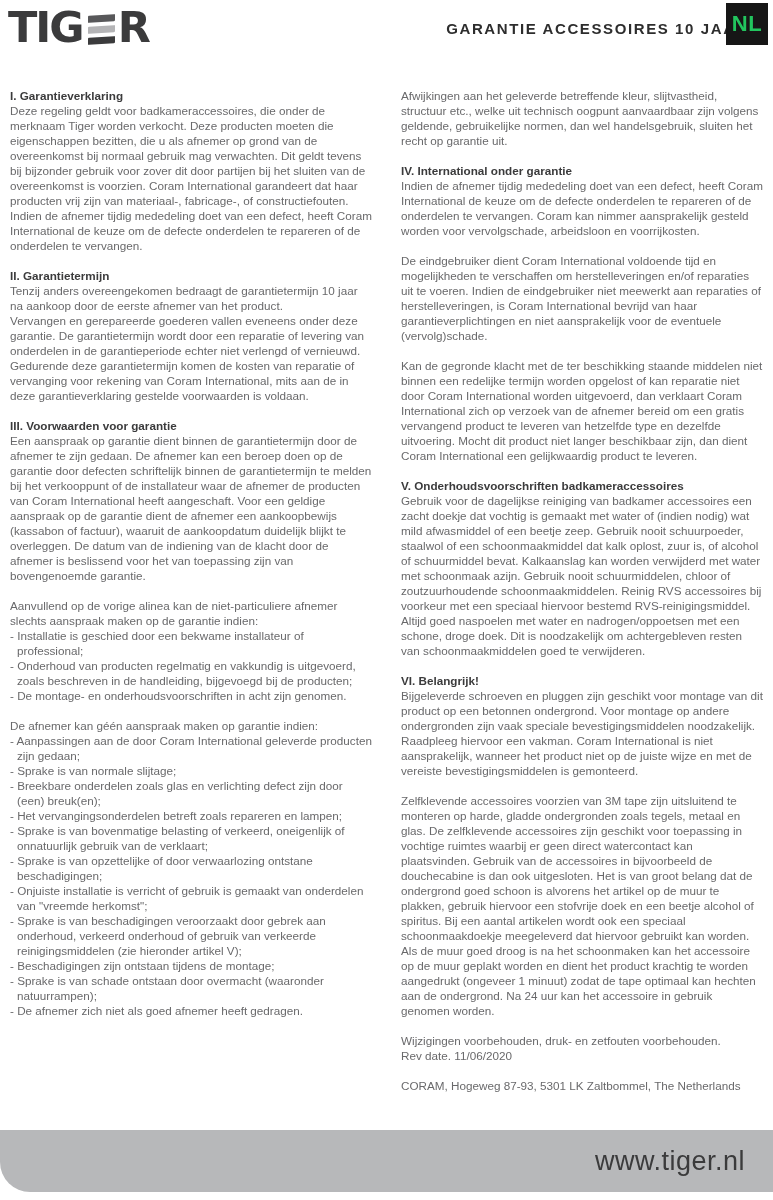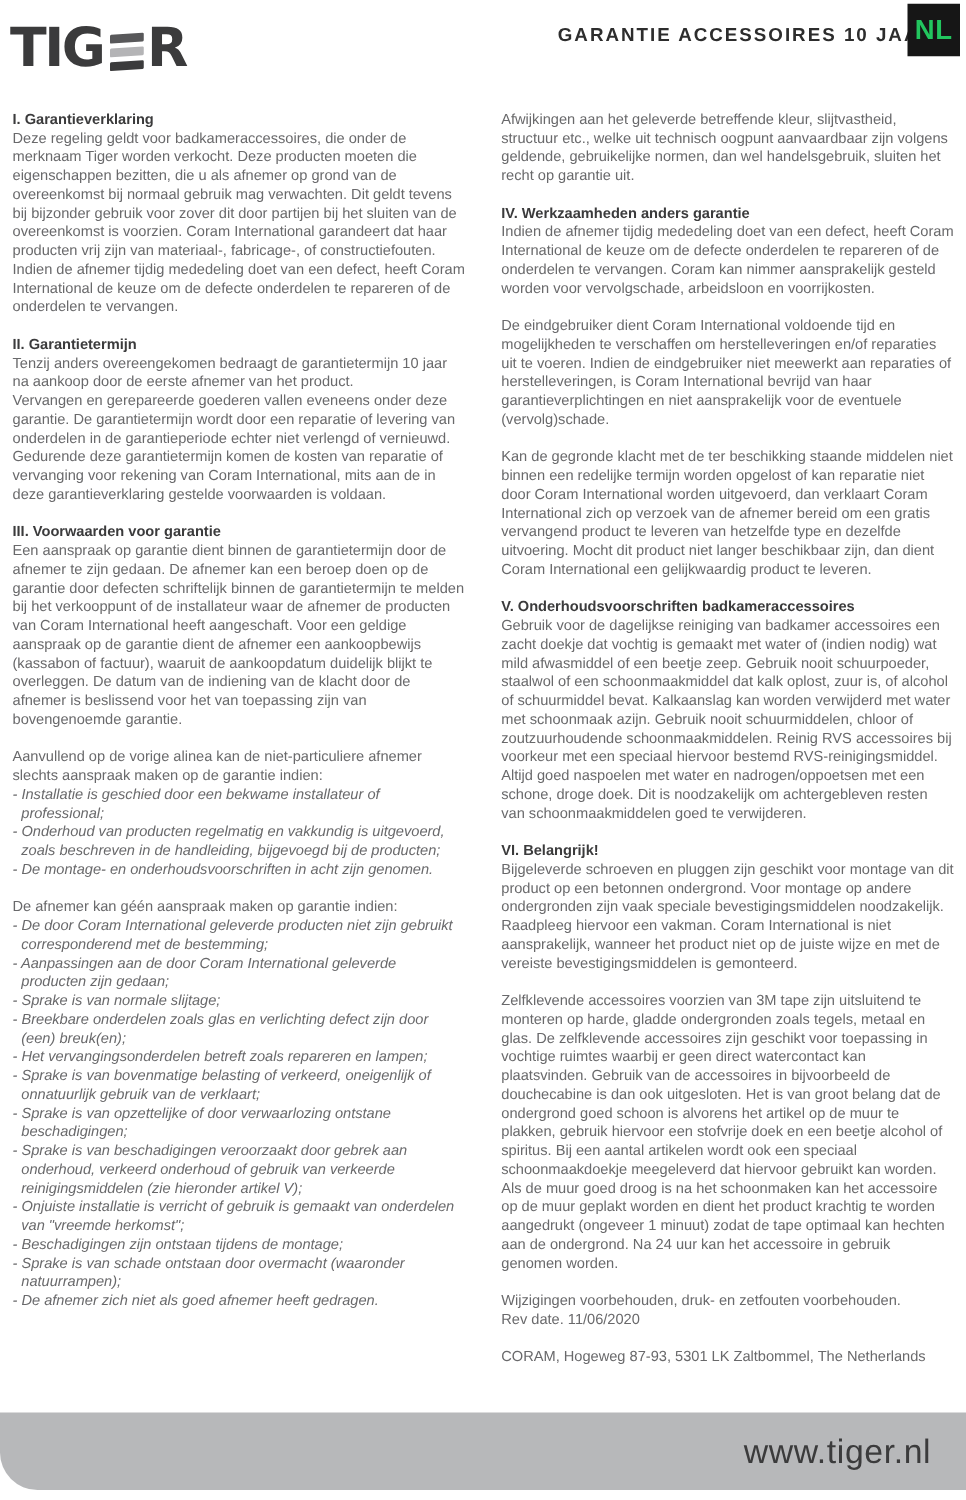--- a/index.html
+++ b/index.html
@@ -2,41 +2,41 @@
 <html style="--text-body: #69696b; --text-heading: #3b3b3c; --title-color: #2d2d2d; --badge-bg: #161616; --footer-bar: #b7b8ba; --logo-dark: #3b3b3c; --logo-mid: #58585a; --logo-light: #b4b4b6;"><head>
 <meta charset="utf-8">
 <style>
   html,body { margin:0; padding:0; background:#ffffff; }
   .page {
     position:relative; width:773px; height:1200px; overflow:hidden;
     background:#ffffff; font-family:"Liberation Sans", sans-serif;
   }
   
   .header { position:absolute; top:0; left:0; width:773px; height:70px; }
-  .logo { position:absolute; left:8px; top:16px; display:flex; align-items:center; height:46px; }
+  .logo { position:absolute; left:8px; top:4px; display:flex; align-items:center; height:46px; }
   .logo-part { font-family:"DejaVu Sans", sans-serif; font-weight:bold; font-size:43px;
                color:var(--logo-dark); letter-spacing:-2px; line-height:46px; }
   .logo-e { display:flex; flex-direction:column; justify-content:space-between;
             width:27px; height:29px; margin:4px 3px 0 5px; }
   .logo-e .bar { height:7px; border-radius:1px; transform:skewY(-4deg); }
   .logo-e .bar.top { background:var(--logo-mid); }
   .logo-e .bar.mid { background:var(--logo-light); }
   .logo-e .bar.bot { background:var(--logo-dark); }
   .doc-title { position:absolute; top:20px; left:0; width:720px; text-align:right;
                font-size:15px; font-weight:bold; letter-spacing:1.6px; color:var(--title-color);padding-left:28px; }
   .lang-badge { position:absolute; top:3px; right:5px; width:42px; height:42px;
                 background:var(--badge-bg); color:#22c55e; font-weight:bold; font-size:22px;
                 display:flex; align-items:center; justify-content:center; letter-spacing:0.5px; }
   
   .columns { position:absolute; top:88px; left:10px; display:flex; gap:29px; }
   .col { width:362px; font-size:11.7px; line-height:15px; color:var(--text-body); }
   .section-heading { font-weight:bold; color:var(--text-heading); }
   .para { margin:0 0 15px 0; white-space:pre-line; }
   .para-tight { margin:0; white-space:pre-line; }
-  .list { margin:0 0 15px 0;font-style:italic; }
+  .list { margin:0 0 15px 0; }
   .list-item { padding-left:7px; text-indent:-7px; }
   .list-item::before { content:"- "; }
   
   .footer-bar { position:absolute; top:1130px; left:0; width:773px; height:62px;
                 background:var(--footer-bar); border-radius:0 0 0 30px;
                 display:flex; align-items:center; justify-content:flex-end; }
   .footer-url { font-size:27px; color:var(--text-heading); padding-right:28px; letter-spacing:0.5px; }
 </style>
 </head>
 <body>
@@ -68,37 +68,36 @@
         <div class="section-heading">III. Voorwaarden voor garantie</div>
         <p class="para">Een aanspraak op garantie dient binnen de garantietermijn door de afnemer te zijn gedaan. De afnemer kan een beroep doen op de garantie door defecten schriftelijk binnen de garantietermijn te melden bij het verkooppunt of de installateur waar de afnemer de producten van Coram International heeft aangeschaft. Voor een geldige aanspraak op de garantie dient de afnemer een aankoopbewijs (kassabon of factuur), waaruit de aankoopdatum duidelijk blijkt te overleggen. De datum van de indiening van de klacht door de afnemer is beslissend voor het van toepassing zijn van bovengenoemde garantie.</p>
         <p class="para-tight">Aanvullend op de vorige alinea kan de niet-particuliere afnemer slechts aanspraak maken op de garantie indien:</p>
         <div class="list">
           <div class="list-item">Installatie is geschied door een bekwame installateur of professional;</div>
           <div class="list-item">Onderhoud van producten regelmatig en vakkundig is uitgevoerd, zoals beschreven in de handleiding, bijgevoegd bij de producten;</div>
           <div class="list-item">De montage- en onderhoudsvoorschriften in acht zijn genomen.</div>
         </div>
         <p class="para-tight">De afnemer kan géén aanspraak maken op garantie indien:</p>
         <div class="list">
-          <div class="list-item">De door Coram International geleverde producten niet zijn gebruikt corresponderend met de bestemming;</div>
           <div class="list-item">Aanpassingen aan de door Coram International geleverde producten zijn gedaan;</div>
           <div class="list-item">Sprake is van normale slijtage;</div>
           <div class="list-item">Breekbare onderdelen zoals glas en verlichting defect zijn door (een) breuk(en);</div>
           <div class="list-item">Het vervangingsonderdelen betreft zoals repareren en lampen;</div>
           <div class="list-item">Sprake is van bovenmatige belasting of verkeerd, oneigenlijk of onnatuurlijk gebruik van de verklaart;</div>
           <div class="list-item">Sprake is van opzettelijke of door verwaarlozing ontstane beschadigingen;</div>
+          <div class="list-item">Onjuiste installatie is verricht of gebruik is gemaakt van onderdelen van "vreemde herkomst";</div>
           <div class="list-item">Sprake is van beschadigingen veroorzaakt door gebrek aan onderhoud, verkeerd onderhoud of gebruik van verkeerde reinigingsmiddelen (zie hieronder artikel V);</div>
-          <div class="list-item">Onjuiste installatie is verricht of gebruik is gemaakt van onderdelen van "vreemde herkomst";</div>
           <div class="list-item">Beschadigingen zijn ontstaan tijdens de montage;</div>
           <div class="list-item">Sprake is van schade ontstaan door overmacht (waaronder natuurrampen);</div>
           <div class="list-item">De afnemer zich niet als goed afnemer heeft gedragen.</div>
         </div>
       </div>
     <div class="col" id="right-col">
         <p class="para">Afwijkingen aan het geleverde betreffende kleur, slijtvastheid, structuur etc., welke uit technisch oogpunt aanvaardbaar zijn volgens geldende, gebruikelijke normen, dan wel handelsgebruik, sluiten het recht op garantie uit.</p>
-        <div class="section-heading">IV. Werkzaamheden anders garantie</div>
+        <div class="section-heading">IV. International onder garantie</div>
         <p class="para">Indien de afnemer tijdig mededeling doet van een defect, heeft Coram International de keuze om de defecte onderdelen te repareren of de onderdelen te vervangen. Coram kan nimmer aansprakelijk gesteld worden voor vervolgschade, arbeidsloon en voorrijkosten.</p>
         <p class="para">De eindgebruiker dient Coram International voldoende tijd en mogelijkheden te verschaffen om herstelleveringen en/of reparaties uit te voeren. Indien de eindgebruiker niet meewerkt aan reparaties of herstelleveringen, is Coram International bevrijd van haar garantieverplichtingen en niet aansprakelijk voor de eventuele (vervolg)schade.</p>
         <p class="para">Kan de gegronde klacht met de ter beschikking staande middelen niet binnen een redelijke termijn worden opgelost of kan reparatie niet door Coram International worden uitgevoerd, dan verklaart Coram International zich op verzoek van de afnemer bereid om een gratis vervangend product te leveren van hetzelfde type en dezelfde uitvoering. Mocht dit product niet langer beschikbaar zijn, dan dient Coram International een gelijkwaardig product te leveren.</p>
         <div class="section-heading">V. Onderhoudsvoorschriften badkameraccessoires</div>
         <p class="para">Gebruik voor de dagelijkse reiniging van badkamer accessoires een zacht doekje dat vochtig is gemaakt met water of (indien nodig) wat mild afwasmiddel of een beetje zeep. Gebruik nooit schuurpoeder, staalwol of een schoonmaakmiddel dat kalk oplost, zuur is, of alcohol of schuurmiddel bevat. Kalkaanslag kan worden verwijderd met water met schoonmaak azijn. Gebruik nooit schuurmiddelen, chloor of zoutzuurhoudende schoonmaakmiddelen. Reinig RVS accessoires bij voorkeur met een speciaal hiervoor bestemd RVS-reinigingsmiddel. Altijd goed naspoelen met water en nadrogen/oppoetsen met een schone, droge doek. Dit is noodzakelijk om achtergebleven resten van schoonmaakmiddelen goed te verwijderen.</p>
         <div class="section-heading">VI. Belangrijk!</div>
         <p class="para">Bijgeleverde schroeven en pluggen zijn geschikt voor montage van dit product op een betonnen ondergrond. Voor montage op andere ondergronden zijn vaak speciale bevestigingsmiddelen noodzakelijk. Raadpleeg hiervoor een vakman. Coram International is niet aansprakelijk, wanneer het product niet op de juiste wijze en met de vereiste bevestigingsmiddelen is gemonteerd.</p>
         <p class="para">Zelfklevende accessoires voorzien van 3M tape zijn uitsluitend te monteren op harde, gladde ondergronden zoals tegels, metaal en glas. De zelfklevende accessoires zijn geschikt voor toepassing in vochtige ruimtes waarbij er geen direct watercontact kan plaatsvinden. Gebruik van de accessoires in bijvoorbeeld de douchecabine is dan ook uitgesloten. Het is van groot belang dat de ondergrond goed schoon is alvorens het artikel op de muur te plakken, gebruik hiervoor een stofvrije doek en een beetje alcohol of spiritus. Bij een aantal artikelen wordt ook een speciaal schoonmaakdoekje meegeleverd dat hiervoor gebruikt kan worden. Als de muur goed droog is na het schoonmaken kan het accessoire op de muur geplakt worden en dient het product krachtig te worden aangedrukt (ongeveer 1 minuut) zodat de tape optimaal kan hechten aan de ondergrond. Na 24 uur kan het accessoire in gebruik genomen worden.</p>
         <p class="para">Wijzigingen voorbehouden, druk- en zetfouten voorbehouden.
 Rev date. 11/06/2020</p>

